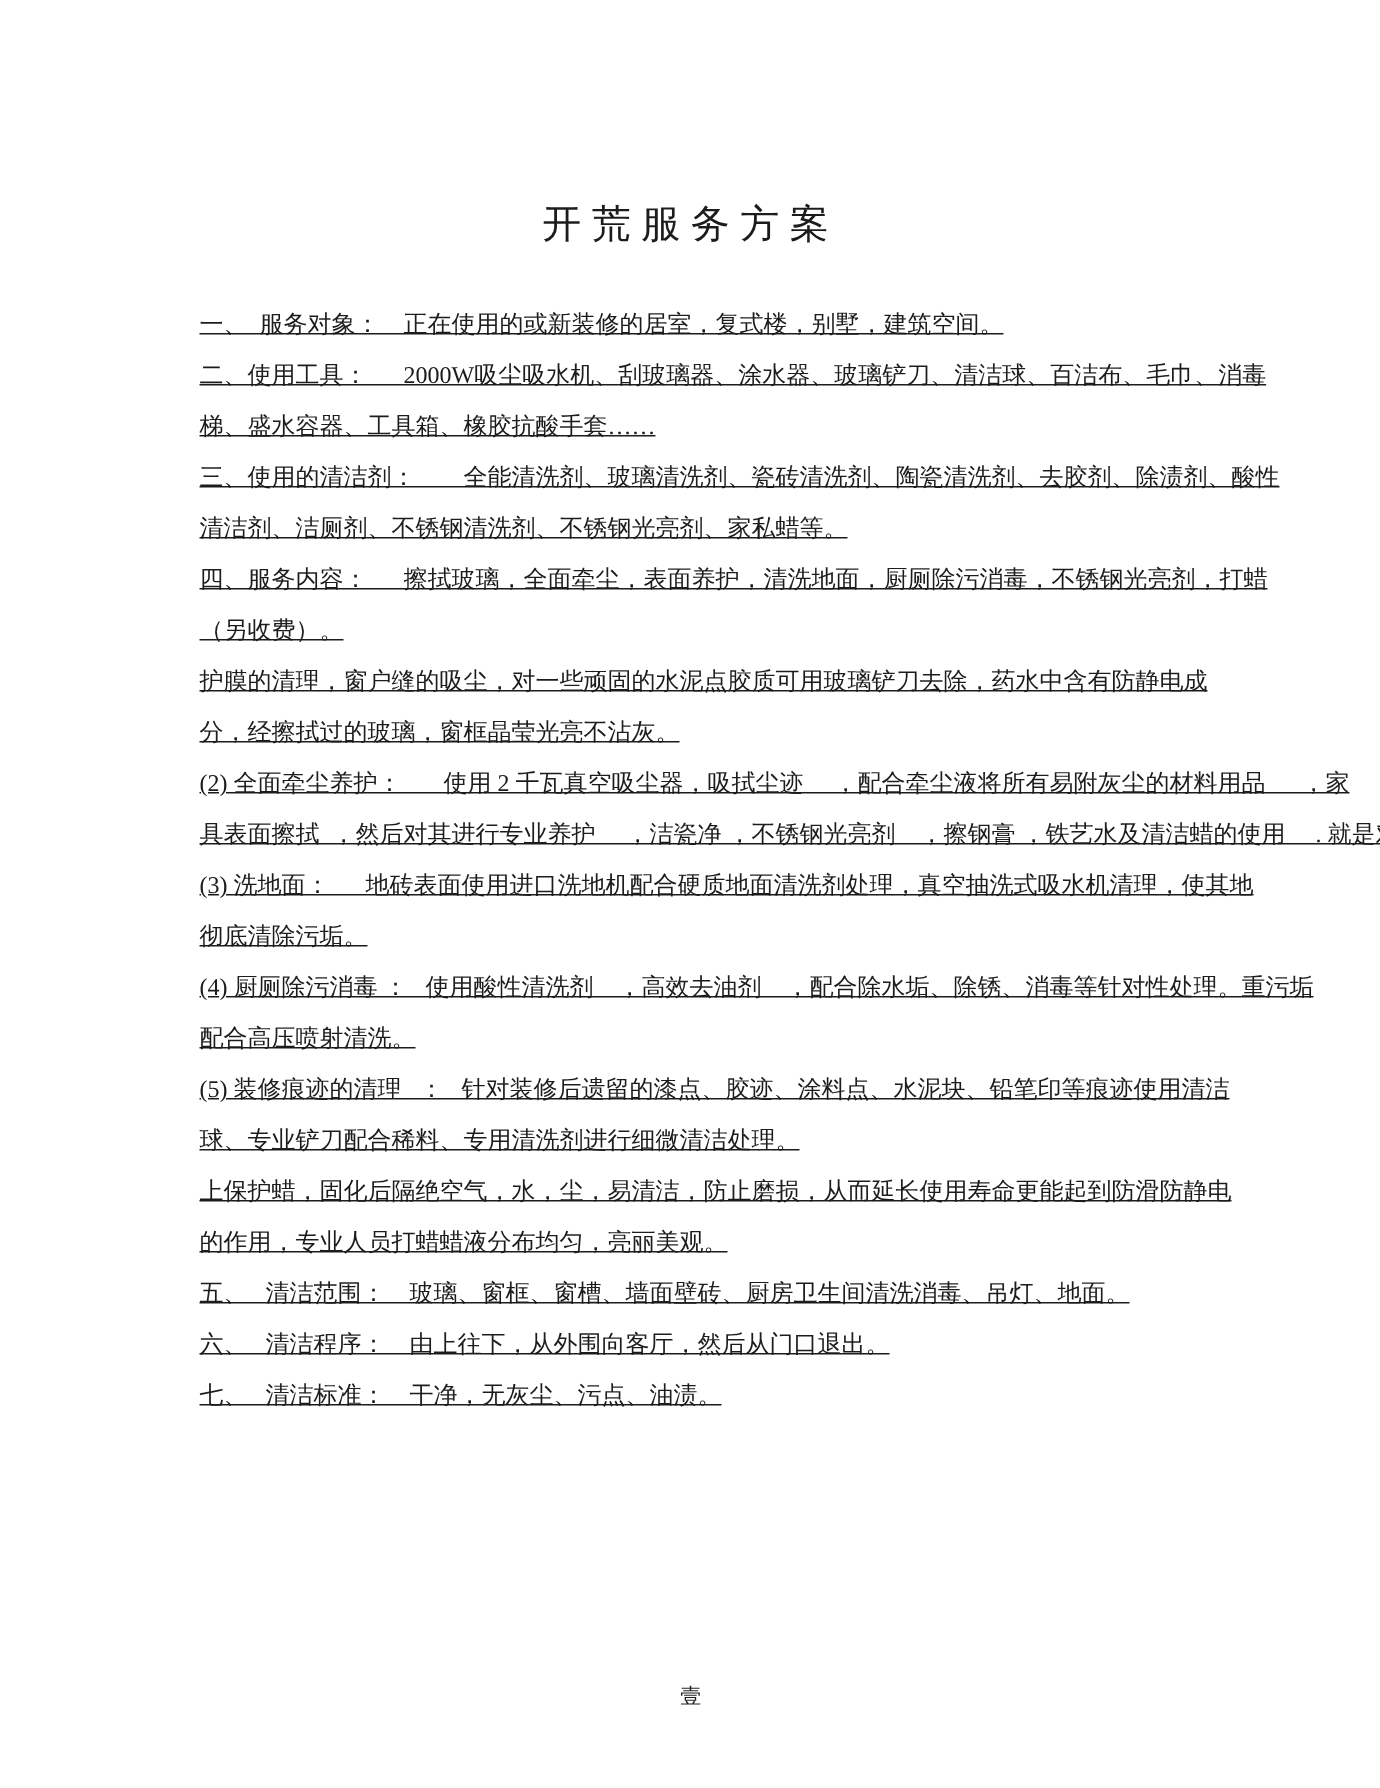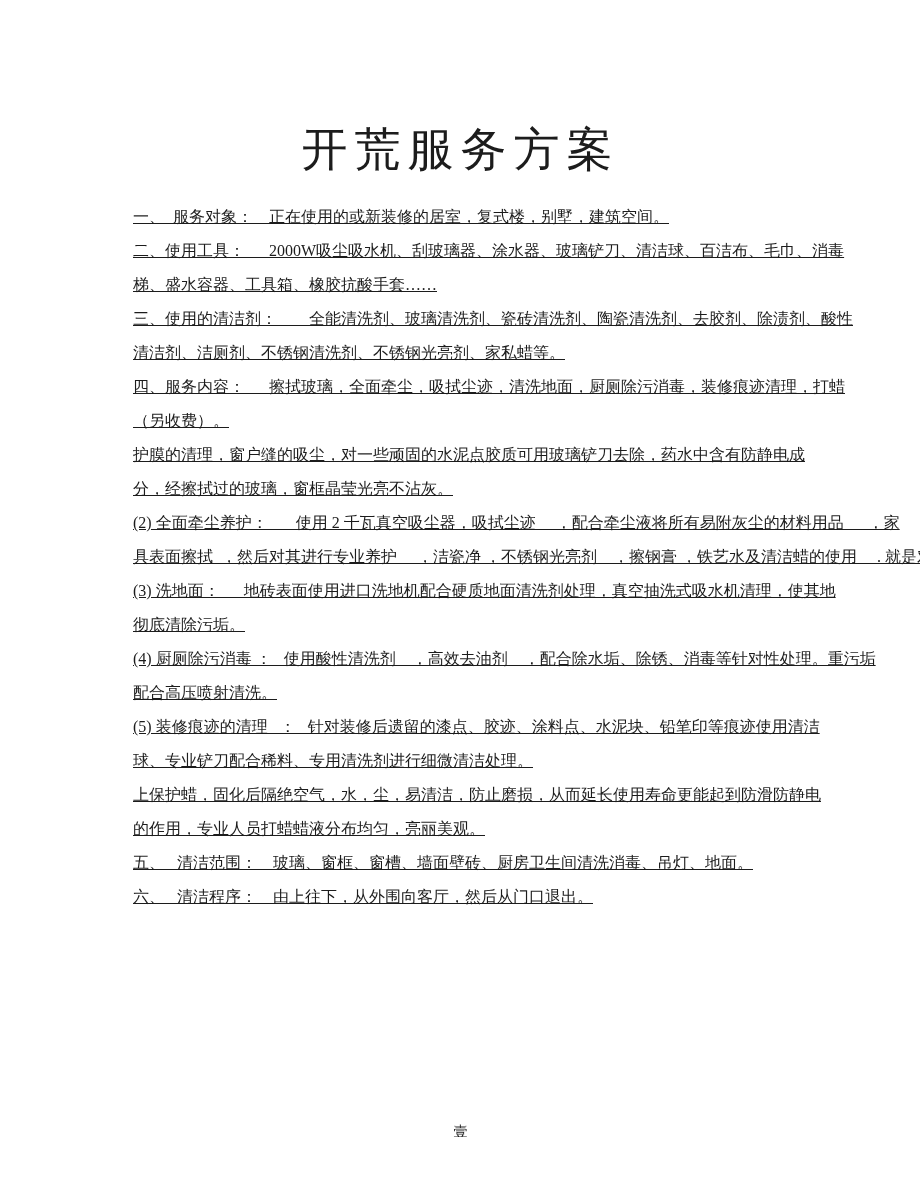--- a/index.html
+++ b/index.html
@@ -18,21 +18,21 @@
   }
   .doc-title {
     position: absolute;
     left: 133px;
     top: 122px;
     width: 655px;
     height: 56px;
     line-height: 56px;
     margin: 0;
     text-align: center;
-    font-size: 46px;
+    font-size: 26px;
     font-weight: 400;
     letter-spacing: 7px;
     white-space: pre;
   }
   .doc-body {
     position: absolute;
     left: 133px;
     top: 200px;
     width: 680px;
     text-decoration: underline;
@@ -61,33 +61,34 @@
 <div class="page">
 
   <h1 class="doc-title">开荒服务方案</h1>
 
   <div class="doc-body">
     <div class="doc-line">一、  服务对象：    正在使用的或新装修的居室，复式楼，别墅，建筑空间。</div>
     <div class="doc-line">二、使用工具：      2000W吸尘吸水机、刮玻璃器、涂水器、玻璃铲刀、清洁球、百洁布、毛巾、消毒</div>
     <div class="doc-line">梯、盛水容器、工具箱、橡胶抗酸手套……</div>
     <div class="doc-line">三、使用的清洁剂：        全能清洗剂、玻璃清洗剂、瓷砖清洗剂、陶瓷清洗剂、去胶剂、除渍剂、酸性</div>
     <div class="doc-line">清洁剂、洁厕剂、不锈钢清洗剂、不锈钢光亮剂、家私蜡等。</div>
-    <div class="doc-line">四、服务内容：      擦拭玻璃，全面牵尘，吸拭尘迹，清洗地面，厨厕除污消毒，装修痕迹清理，打蜡</div>
+    <div class="doc-line">四、服务内容：      擦拭玻璃，全面牵尘，表面养护，清洗地面，厨厕除污消毒，不锈钢光亮剂，打蜡</div>
     <div class="doc-line">（另收费）。</div>
     <div class="doc-line">护膜的清理，窗户缝的吸尘，对一些顽固的水泥点胶质可用玻璃铲刀去除，药水中含有防静电成</div>
     <div class="doc-line">分，经擦拭过的玻璃，窗框晶莹光亮不沾灰。</div>
     <div class="doc-line">(2) 全面牵尘养护：       使用 2 千瓦真空吸尘器，吸拭尘迹     ，配合牵尘液将所有易附灰尘的材料用品      ，家</div>
     <div class="doc-line">具表面擦拭  ，然后对其进行专业养护     ，洁瓷净 ，不锈钢光亮剂    ，擦钢膏 ，铁艺水及清洁蜡的使用     . 就是对</div>
     <div class="doc-line">(3) 洗地面：      地砖表面使用进口洗地机配合硬质地面清洗剂处理，真空抽洗式吸水机清理，使其地</div>
     <div class="doc-line">彻底清除污垢。</div>
     <div class="doc-line">(4) 厨厕除污消毒 ：   使用酸性清洗剂    ，高效去油剂    ，配合除水垢、除锈、消毒等针对性处理。重污垢</div>
     <div class="doc-line">配合高压喷射清洗。</div>
     <div class="doc-line">(5) 装修痕迹的清理   ：   针对装修后遗留的漆点、胶迹、涂料点、水泥块、铅笔印等痕迹使用清洁</div>
     <div class="doc-line">球、专业铲刀配合稀料、专用清洗剂进行细微清洁处理。</div>
     <div class="doc-line">上保护蜡，固化后隔绝空气，水，尘，易清洁，防止磨损，从而延长使用寿命更能起到防滑防静电</div>
     <div class="doc-line">的作用，专业人员打蜡蜡液分布均匀，亮丽美观。</div>
     <div class="doc-line">五、   清洁范围：    玻璃、窗框、窗槽、墙面壁砖、厨房卫生间清洗消毒、吊灯、地面。</div>
     <div class="doc-line">六、   清洁程序：    由上往下，从外围向客厅，然后从门口退出。</div>
+    <div class="doc-line">七、   清洁标准：    干净，无灰尘、污点、油渍。</div>
   </div>
 
   <div class="doc-footer">壹</div>
 
 </div>
 
 </body></html>

